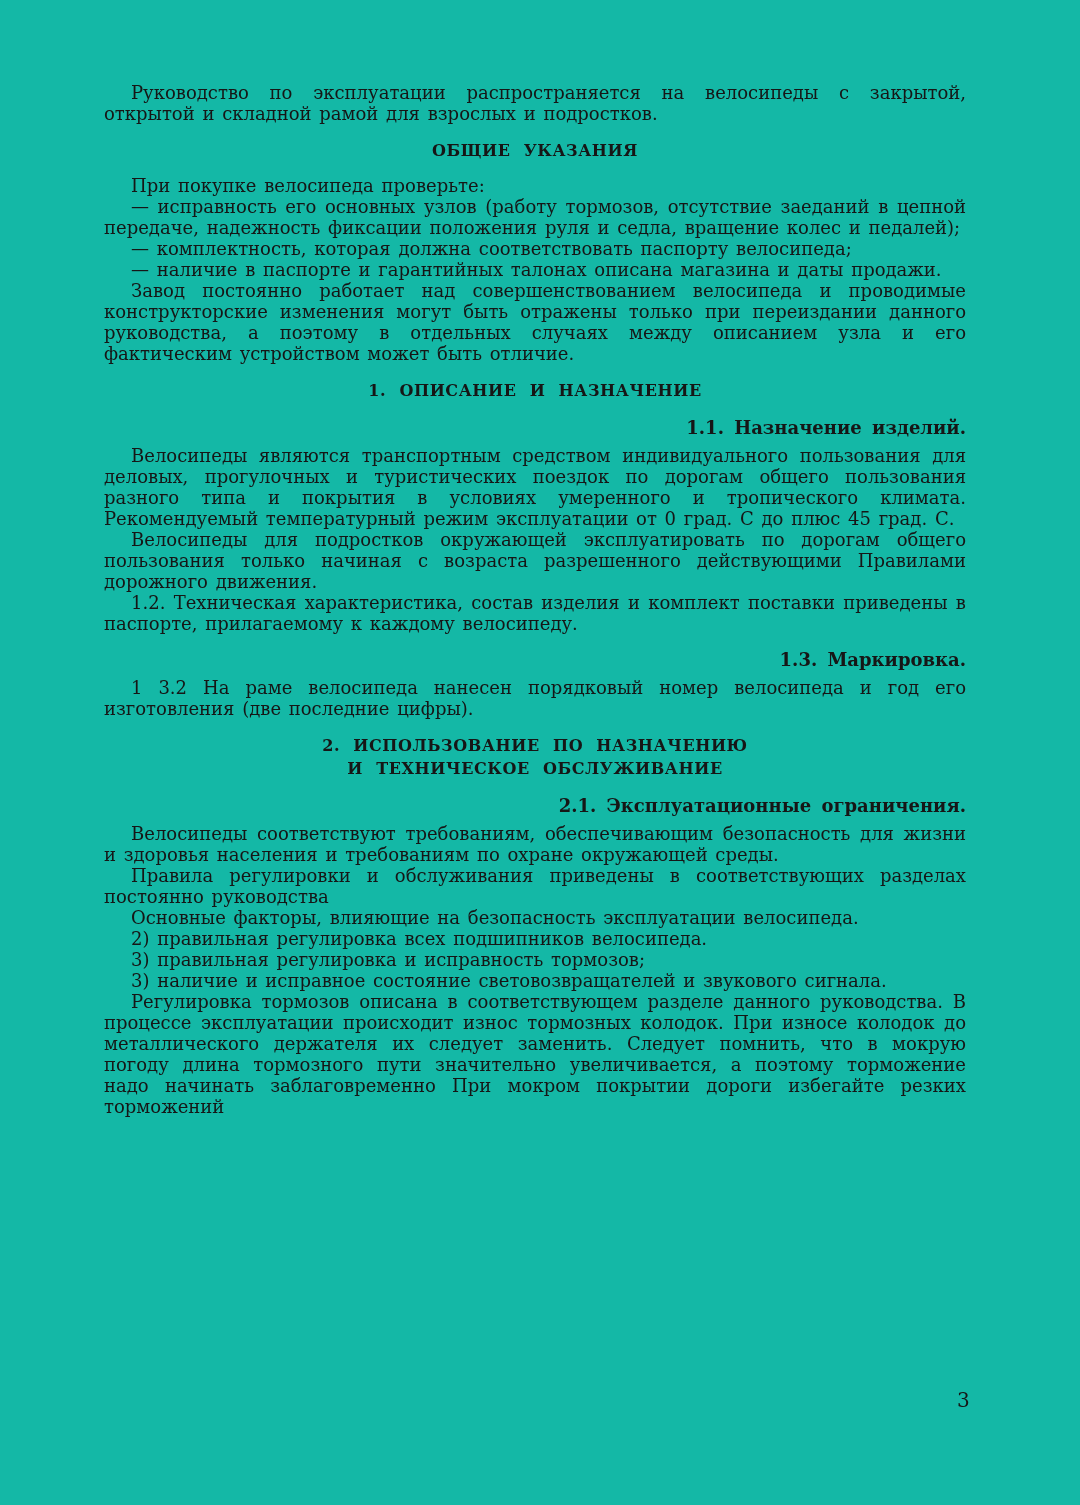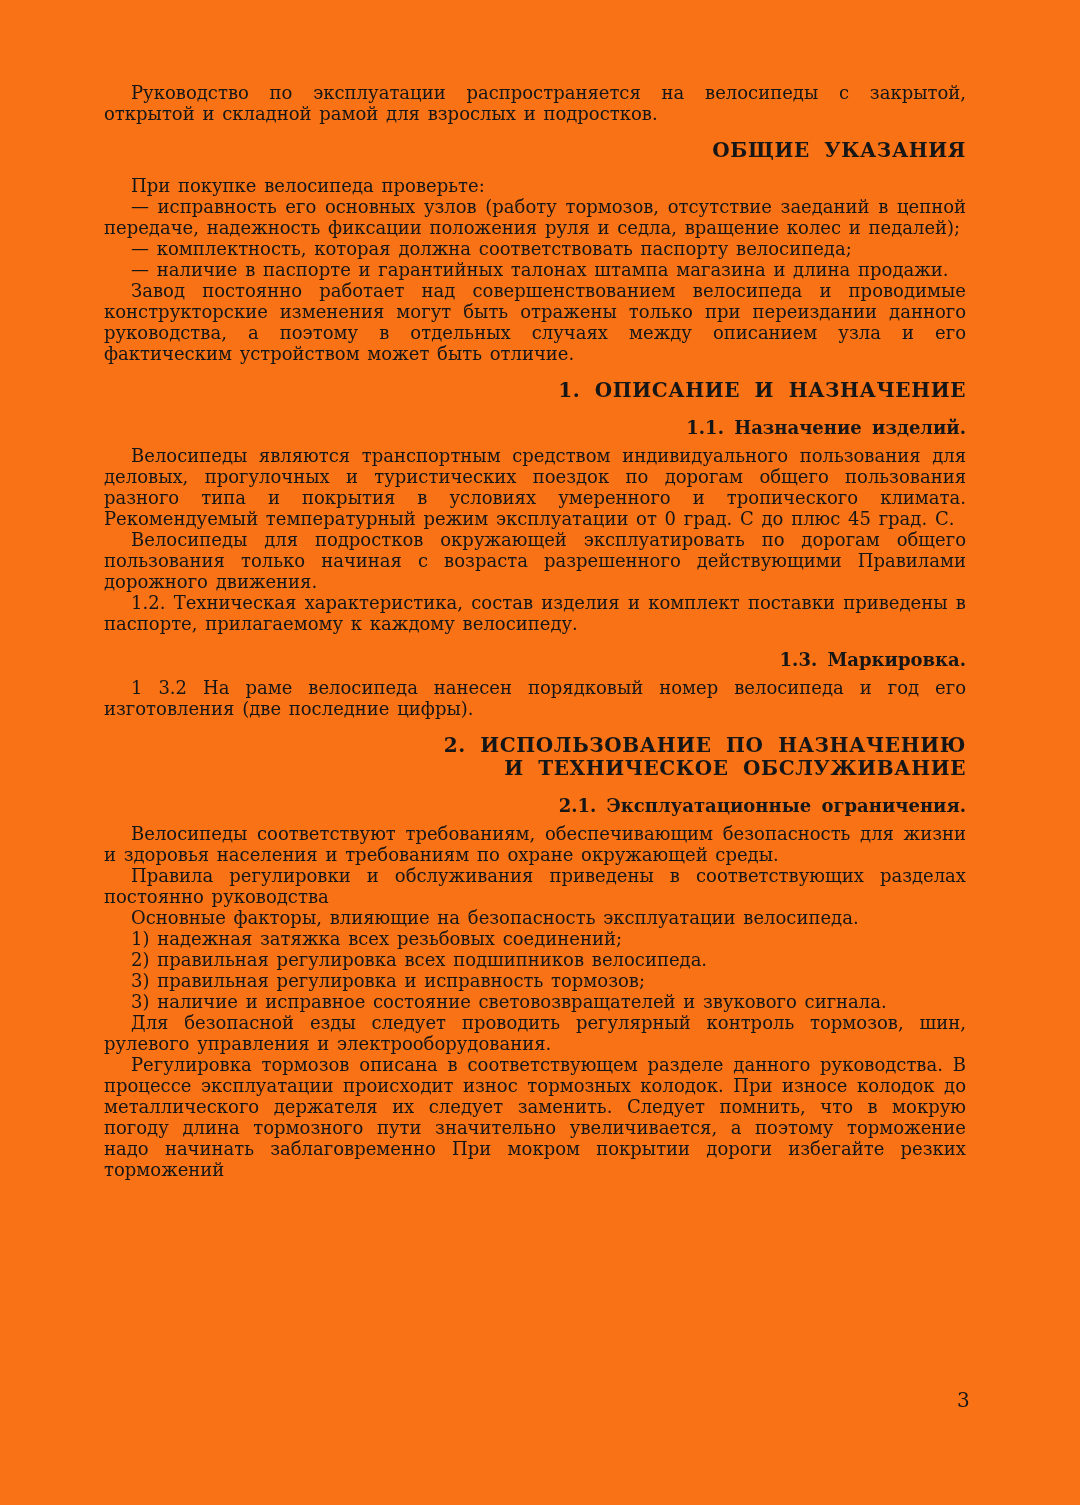--- a/index.html
+++ b/index.html
@@ -1,42 +1,42 @@
 <!DOCTYPE html>
 <html><head>
 <meta charset="utf-8">
 <style>
   html, body { margin: 0; padding: 0; background: #ffffff; }
   .page {
     position: relative;
     width: 1080px;
     height: 1505px;
-    background: #f97316;
+    background: #14b8a6;
     overflow: hidden;
     color: #161616;
     font-family: "DejaVu Serif", "Liberation Serif", serif;
   }
   .content {
     position: absolute;
     left: 104px;
     top: 82px;
     width: 862px;
     font-size: 18px;
     line-height: 21px;
     text-align: justify;
     word-spacing: 2px;
   }
   .p {
     margin: 0;
     text-indent: 27px;
   }
   .h {
-    text-align: right;
+    text-align: center;
     font-weight: bold;
-    font-size: 20px;
+    font-size: 16px;
     line-height: 23px;
     letter-spacing: 0.6px;
     word-spacing: 7px;
     margin: 15px 0 13px 0;
     text-indent: 0;
     white-space: pre-line;
   }
   .sub {
     font-weight: bold;
     margin: 15px 0 7px 0;
@@ -55,36 +55,34 @@
 </head>
 <body>
 
 <div class="page">
   <div class="content">
     <p class="p">Руководство по эксплуатации распространяется на велосипеды с закрытой, открытой и складной рамой для взрослых и подростков.</p>
     <h2 class="h">ОБЩИЕ УКАЗАНИЯ</h2>
     <p class="p">При покупке велосипеда проверьте:</p>
     <p class="p">— исправность его основных узлов (работу тормозов, отсутствие заеданий в цепной передаче, надежность фиксации положения руля и седла, вращение колес и педалей);</p>
     <p class="p">— комплектность, которая должна соответствовать паспорту велосипеда;</p>
-    <p class="p">— наличие в паспорте и гарантийных талонах штампа магазина и длина продажи.</p>
+    <p class="p">— наличие в паспорте и гарантийных талонах описана магазина и даты продажи.</p>
     <p class="p">Завод постоянно работает над совершенствованием велосипеда и проводимые конструкторские изменения могут быть отражены только при переиздании данного руководства, а поэтому в отдельных случаях между описанием узла и его фактическим устройством может быть отличие.</p>
     <h2 class="h">1. ОПИСАНИЕ И НАЗНАЧЕНИЕ</h2>
     <p class="sub">1.1. Назначение изделий.</p>
     <p class="p">Велосипеды являются транспортным средством индивидуального пользования для деловых, прогулочных и туристических поездок по дорогам общего пользования разного типа и покрытия в условиях умеренного и тропического климата. Рекомендуемый температурный режим эксплуатации от 0 град. С до плюс 45 град. С.</p>
     <p class="p">Велосипеды для подростков окружающей эксплуатировать по дорогам общего пользования только начиная с возраста разрешенного действующими Правилами дорожного движения.</p>
     <p class="p">1.2. Техническая характеристика, состав изделия и комплект поставки приведены в паспорте, прилагаемому к каждому велосипеду.</p>
     <p class="sub">1.3. Маркировка.</p>
     <p class="p">1 3.2 На раме велосипеда нанесен порядковый номер велосипеда и год его изготовления (две последние цифры).</p>
     <h2 class="h">2. ИСПОЛЬЗОВАНИЕ ПО НАЗНАЧЕНИЮ
 И ТЕХНИЧЕСКОЕ ОБСЛУЖИВАНИЕ</h2>
     <p class="sub">2.1. Эксплуатационные ограничения.</p>
     <p class="p">Велосипеды соответствуют требованиям, обеспечивающим безопасность для жизни и здоровья населения и требованиям по охране окружающей среды.</p>
     <p class="p">Правила регулировки и обслуживания приведены в соответствующих разделах постоянно руководства</p>
     <p class="p">Основные факторы, влияющие на безопасность эксплуатации велосипеда.</p>
-    <p class="p">1) надежная затяжка всех резьбовых соединений;</p>
     <p class="p">2) правильная регулировка всех подшипников велосипеда.</p>
     <p class="p">3) правильная регулировка и исправность тормозов;</p>
     <p class="p">3) наличие и исправное состояние световозвращателей и звукового сигнала.</p>
-    <p class="p">Для безопасной езды следует проводить регулярный контроль тормозов, шин, рулевого управления и электрооборудования.</p>
     <p class="p">Регулировка тормозов описана в соответствующем разделе данного руководства. В процессе эксплуатации происходит износ тормозных колодок. При износе колодок до металлического держателя их следует заменить. Следует помнить, что в мокрую погоду длина тормозного пути значительно увеличивается, а поэтому торможение надо начинать заблаговременно При мокром покрытии дороги избегайте резких торможений</p>
   </div>
   <div class="page-number">3</div>
 </div>
 
 </body></html>

